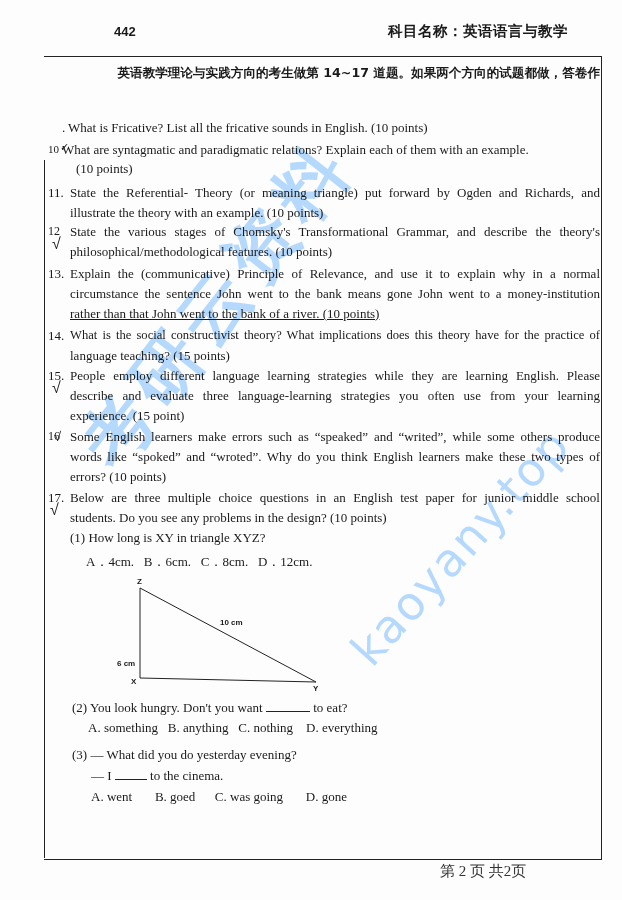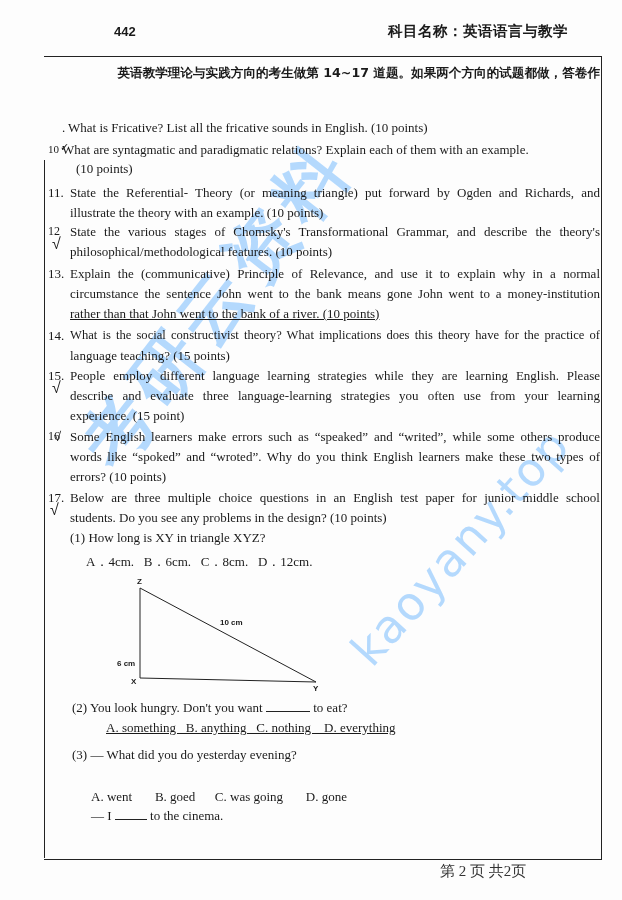--- a/index.html
+++ b/index.html
@@ -116,23 +116,23 @@
 <span class="tri-lbl" style="left:131px; top:677px;">X</span>
 <span class="tri-lbl" style="left:313px; top:684px;">Y</span>
 <span class="tri-lbl" style="left:117px; top:628px;margin-top:31px;">6 cm</span>
 <span class="tri-lbl" style="left:220px; top:618px;">10 cm</span>
 
 <div class="q" style="left:72px; top:698px; white-space:nowrap;">
   <span>(2) You look hungry. Don't you want</span>
   <span class="blank" style="width:44px;"></span>
   <span>to eat?</span>
 </div>
-<div class="opts" style="left:106px; top:720px;text-decoration:underline;">A. something   B. anything   C. nothing    D. everything</div>
+<div class="opts" style="left:88px; top:720px;">A. something   B. anything   C. nothing    D. everything</div>
 
 <div class="q" style="left:72px; top:745px; white-space:nowrap;">(3) — What did you do yesterday evening?</div>
-<div class="q" style="left:91px; top:766px; white-space:nowrap;margin-top:40px;">
+<div class="q" style="left:91px; top:766px; white-space:nowrap;">
   <span>— I</span>
   <span class="blank" style="width:32px;"></span>
   <span>to the cinema.</span>
 </div>
 <div class="opts" style="left:91px; top:789px;">A. went       B. goed      C. was going       D. gone</div>
 
 <div class="footer">第 2 页 共2页</div>
 
 </body></html>

